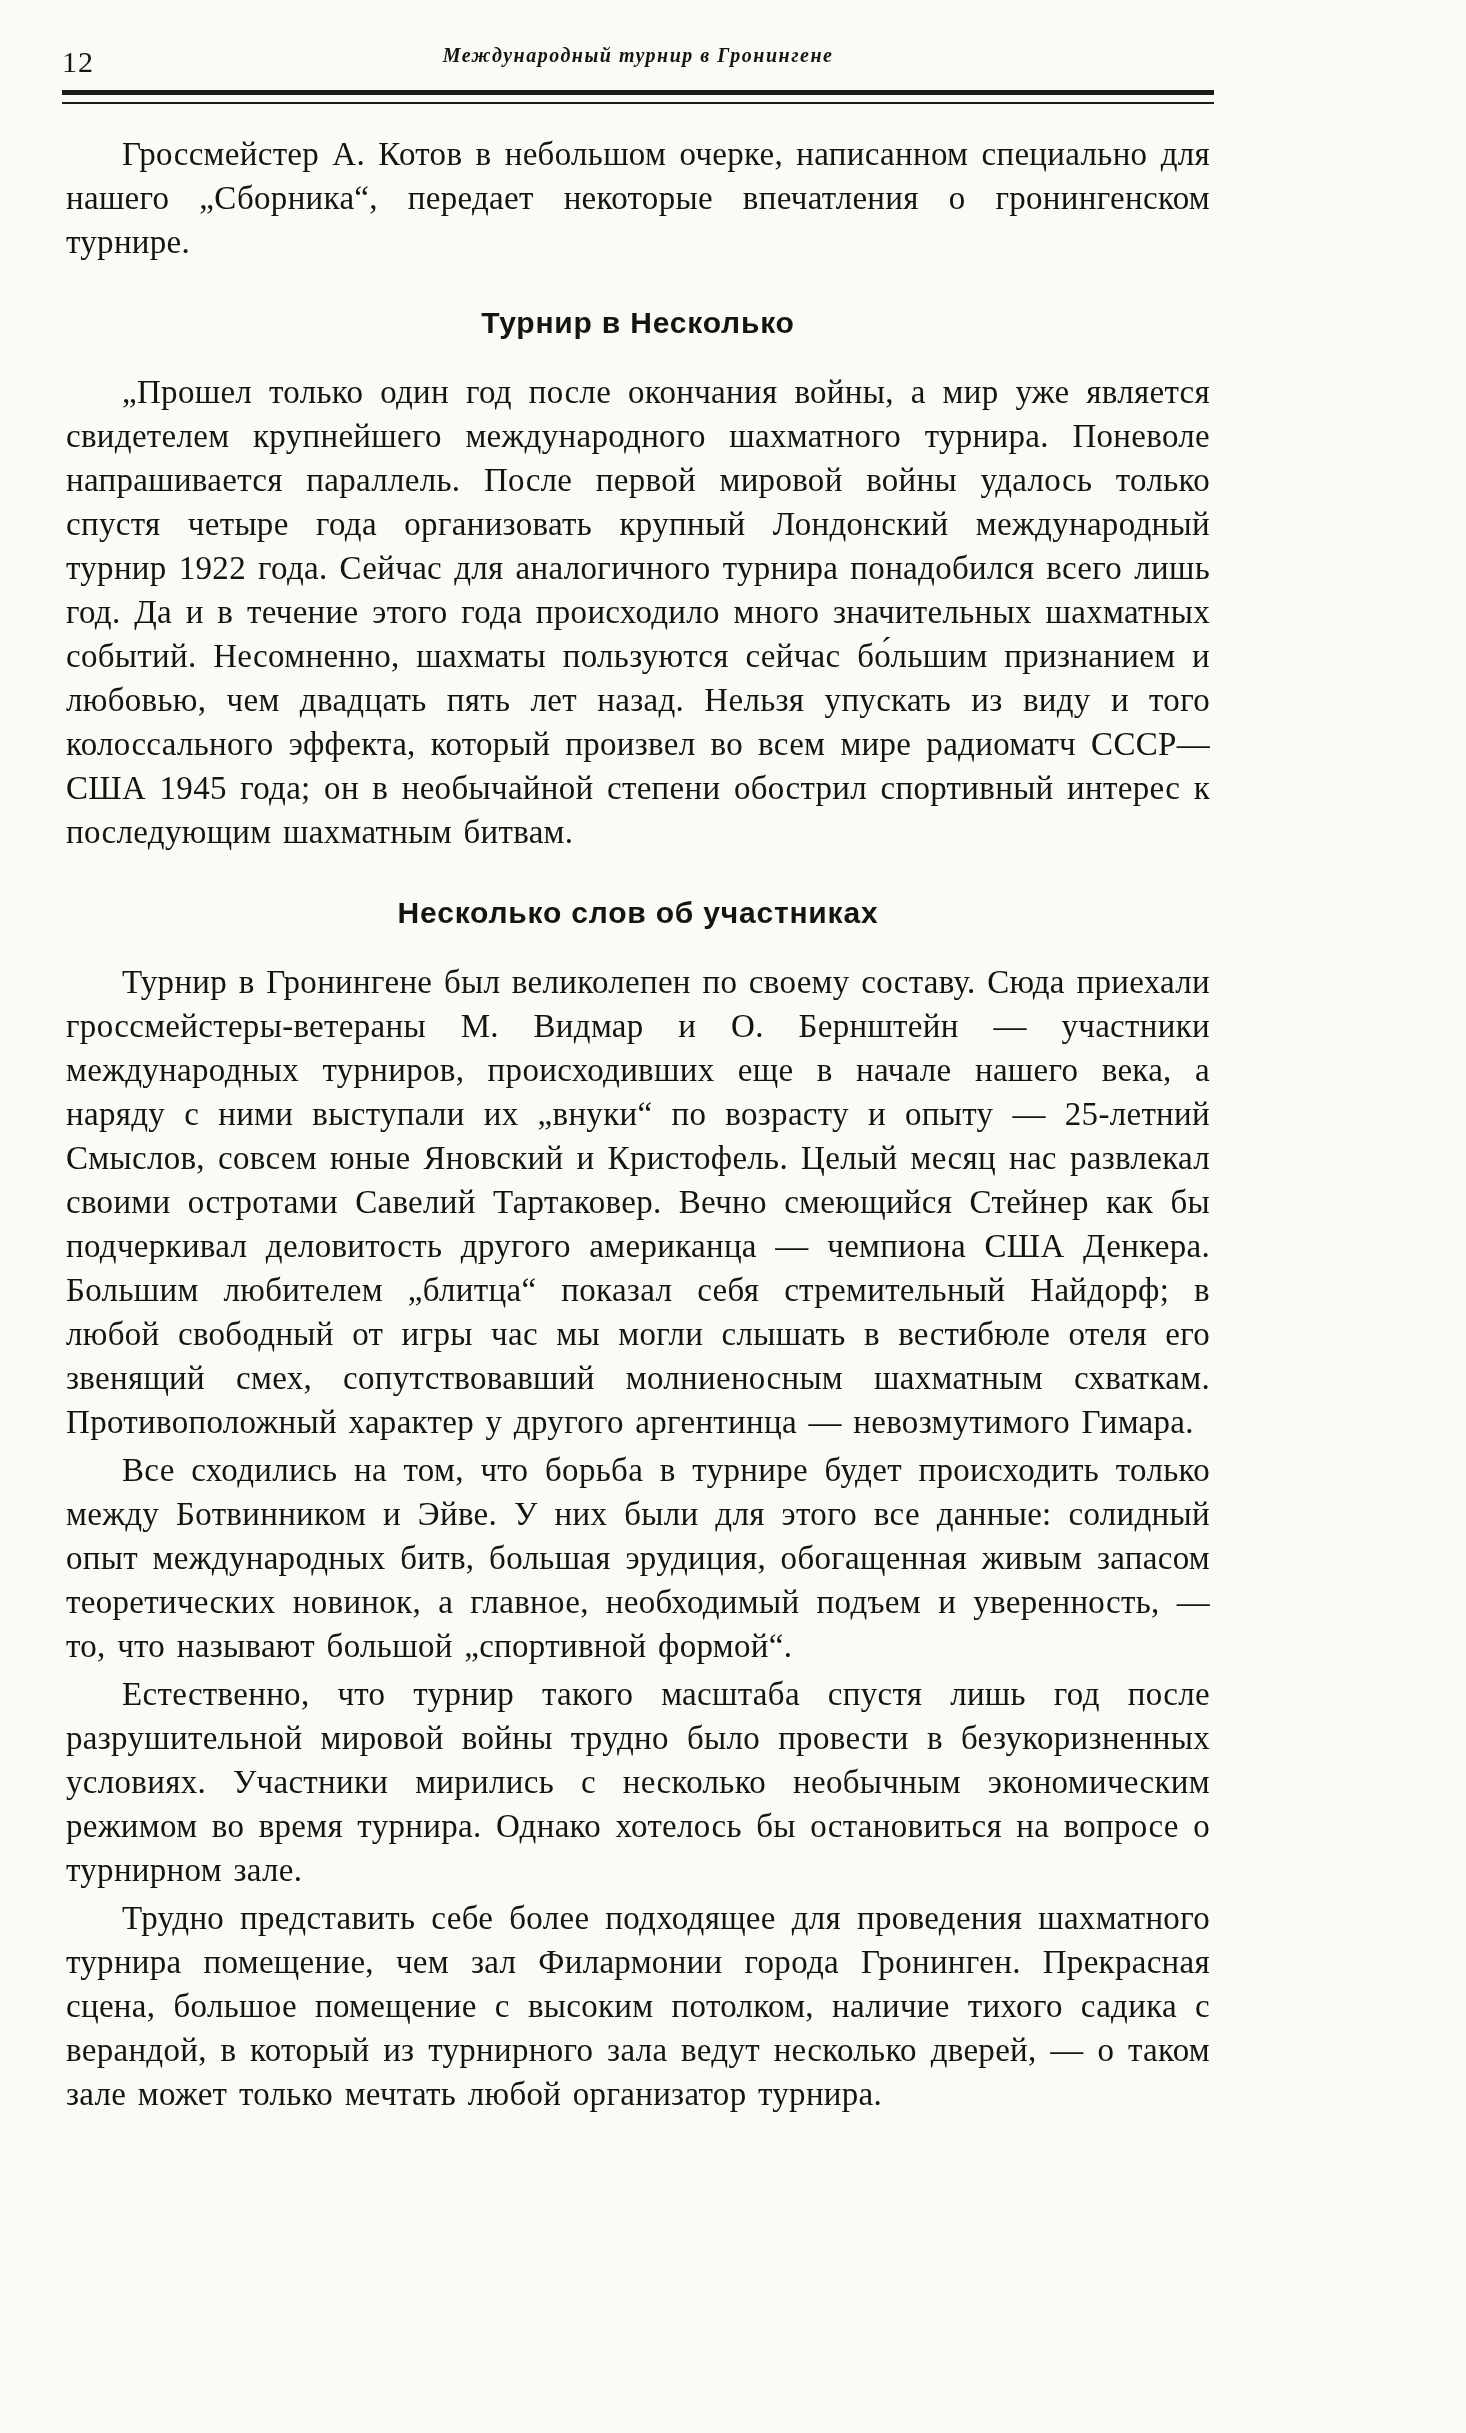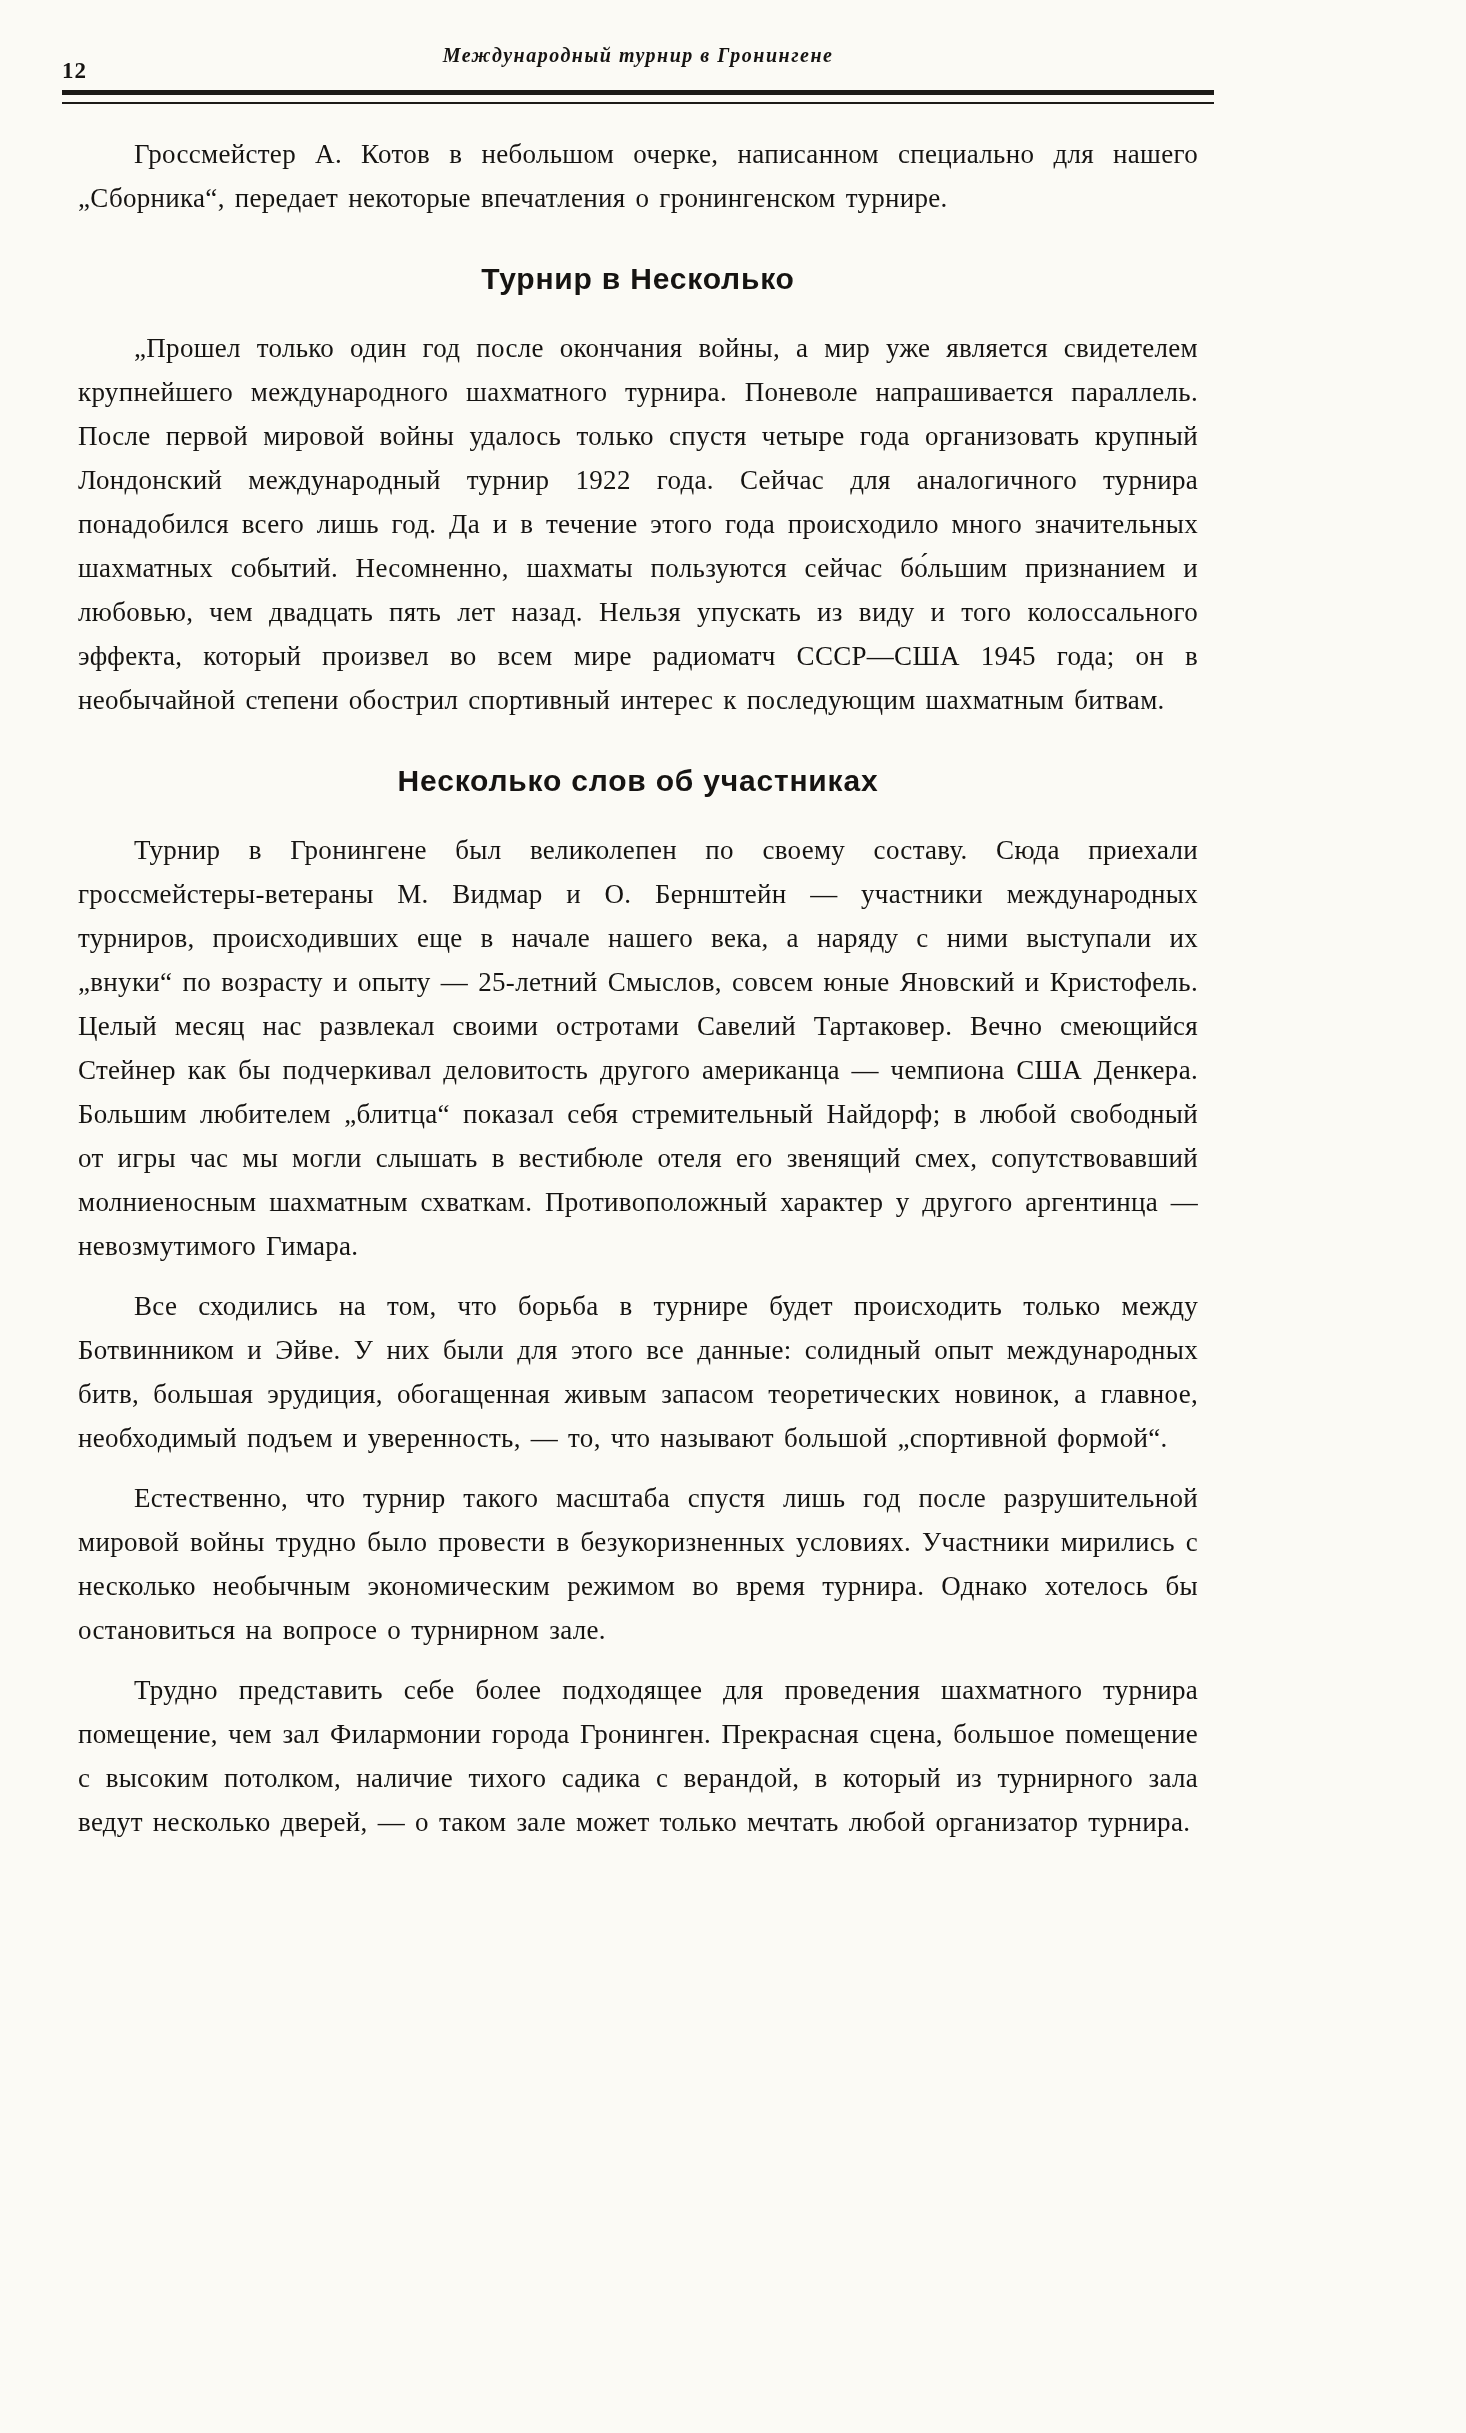--- a/index.html
+++ b/index.html
@@ -16,23 +16,23 @@
     overflow: hidden;
   }
   .page-header {
     position: relative;
     height: 44px;
     margin-bottom: 2px;
   }
   .page-number {
     position: absolute;
     left: 0;
-    top: 14px;
-    font-size: 23px;
-    font-weight: bold;
+    top: 1px;
+    font-size: 30px;
+    font-weight: normal;
     letter-spacing: 1px;
   }
   .running-title {
     display: block;
     text-align: center;
     font-size: 20px;
     font-weight: bold;
     font-style: italic;
     letter-spacing: 1.5px;
     white-space: nowrap;
@@ -44,22 +44,22 @@
   }
   .rule-thin {
     border: 0;
     border-top: 2px solid #1c1a17;
     margin: 0;
   }
   .content {
     margin-top: 28px;
   }
   .body-para {
-    margin: 16px;
-    font-size: 27px;
+    margin: 4px;
+    font-size: 33px;
     line-height: 44px;
     text-align: justify;
     text-indent: 56px;
     letter-spacing: 0.3px;
     word-spacing: 3px;
   }
   .section-heading {
     margin: 42px 0 30px 0;
     text-align: center;
     font-family: "Liberation Sans", sans-serif;

